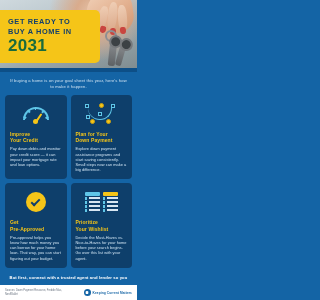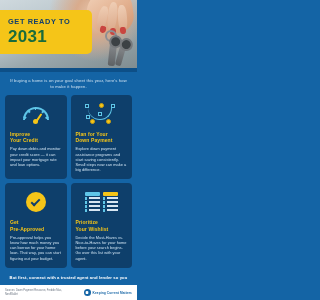--- a/index.html
+++ b/index.html
@@ -60,21 +60,21 @@
   .k1{ right:21px; top:40px; width:7px; height:26px; transform:rotate(6deg); }
   .k2{ right:13px; top:42px; width:6px; height:24px; transform:rotate(16deg); }
   .k1::after, .k2::after{
     content:""; position:absolute; left:50%; top:-5px;
     width:9px; height:9px; margin-left:-4.5px;
     border:2px solid #76797c; border-radius:50%;
     background:#3c4144;
   }
   .banner {
     position:absolute; left:0; top:10px;
-    width:92px; padding:7px 6px 8px 8px;
+    width:100px; padding:7px 6px 8px 8px;
     background:#f5c518;
     border-radius:0 5px 5px 0;
     z-index:3;
   }
   .banner-l1, .banner-l2 {
     font-size:7.4px; font-weight:bold; letter-spacing:.6px;
     color:#14406b; line-height:9.5px;
   }
   .banner-year {
     font-size:17px; font-weight:bold; color:#1a6b3c;
@@ -231,20 +231,21 @@
     <div class="nail n1"></div>
     <div class="nail n2"></div>
     <div class="nail n3"></div>
     <div class="keyring"></div>
     <div class="key k1"></div>
     <div class="key k2"></div>
   </div>
 
   <div class="banner">
     <div class="banner-l1">GET READY TO</div>
+    <div class="banner-l2">BUY A HOME IN</div>
     <div class="banner-year">2031</div>
   </div>
   <div class="header-rule"></div>
 </div>
 
 <div class="intro">If buying a home is on your goal sheet this year, here's how to make it happen.</div>
 
 <div class="grid">
 
   <div class="card">

